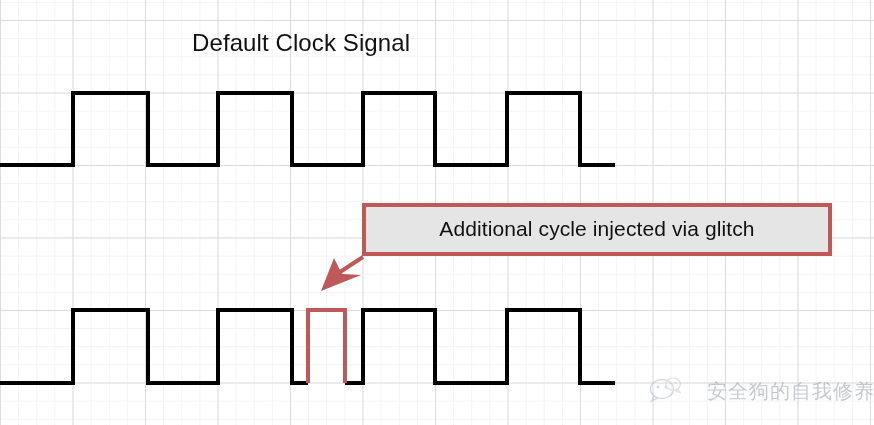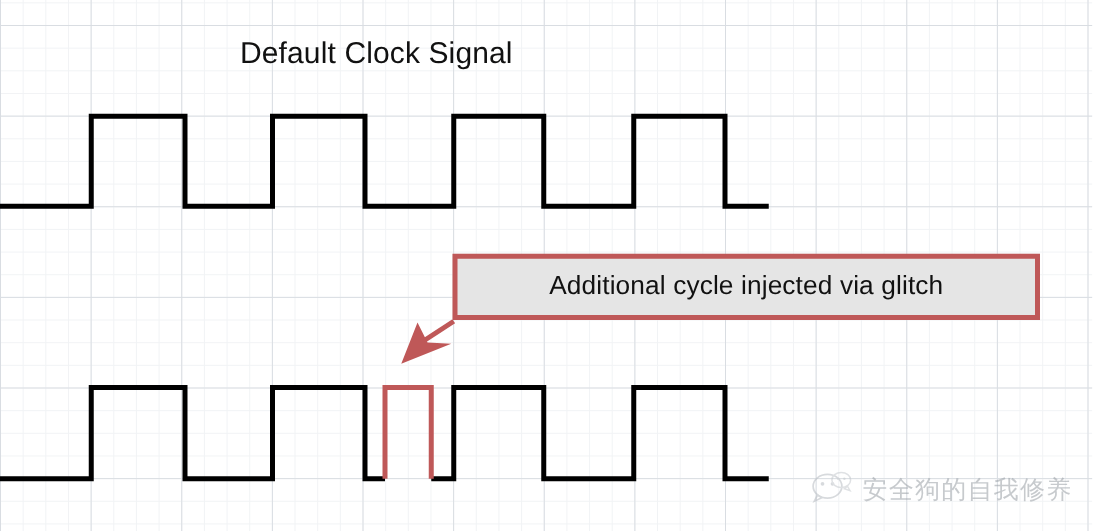--- a/index.html
+++ b/index.html
@@ -98,21 +98,21 @@
     letter-spacing: 0.1px;
     padding-bottom: 1px;
   }
   
   #watermark {
     position: absolute;
     left: 648px;
     top: 376px;
     display: flex;
     align-items: center;
-    gap: 8px;
+    gap: 25px;
     opacity: 0.55;
     pointer-events: none;
   }
   #watermark-logo {
     width: 34px;
     height: 30px;
     flex: 0 0 auto;
   }
   #watermark-text {
     font-size: 20px;

